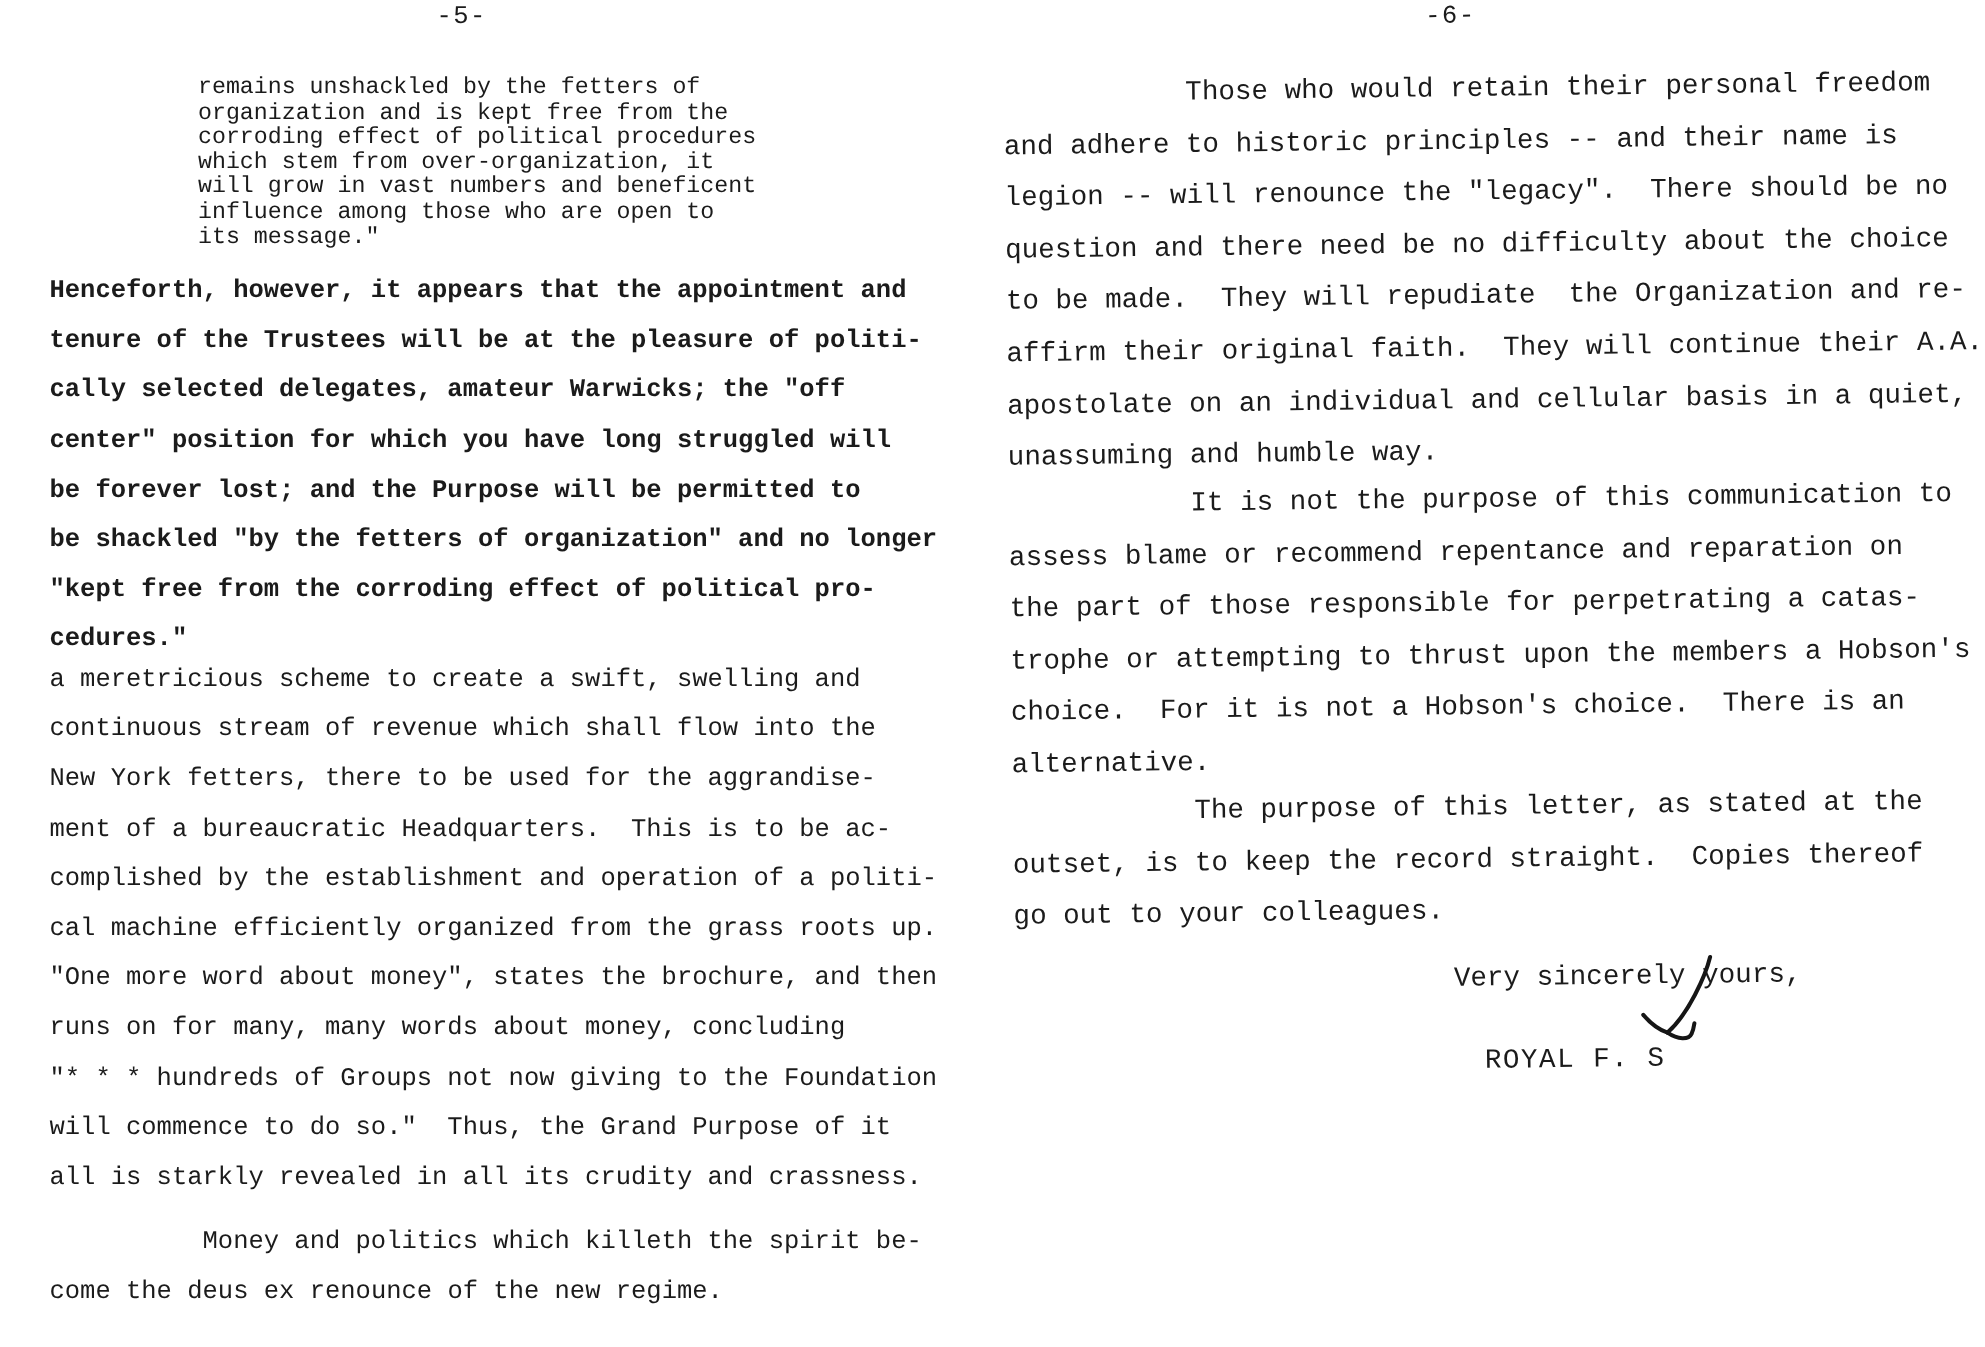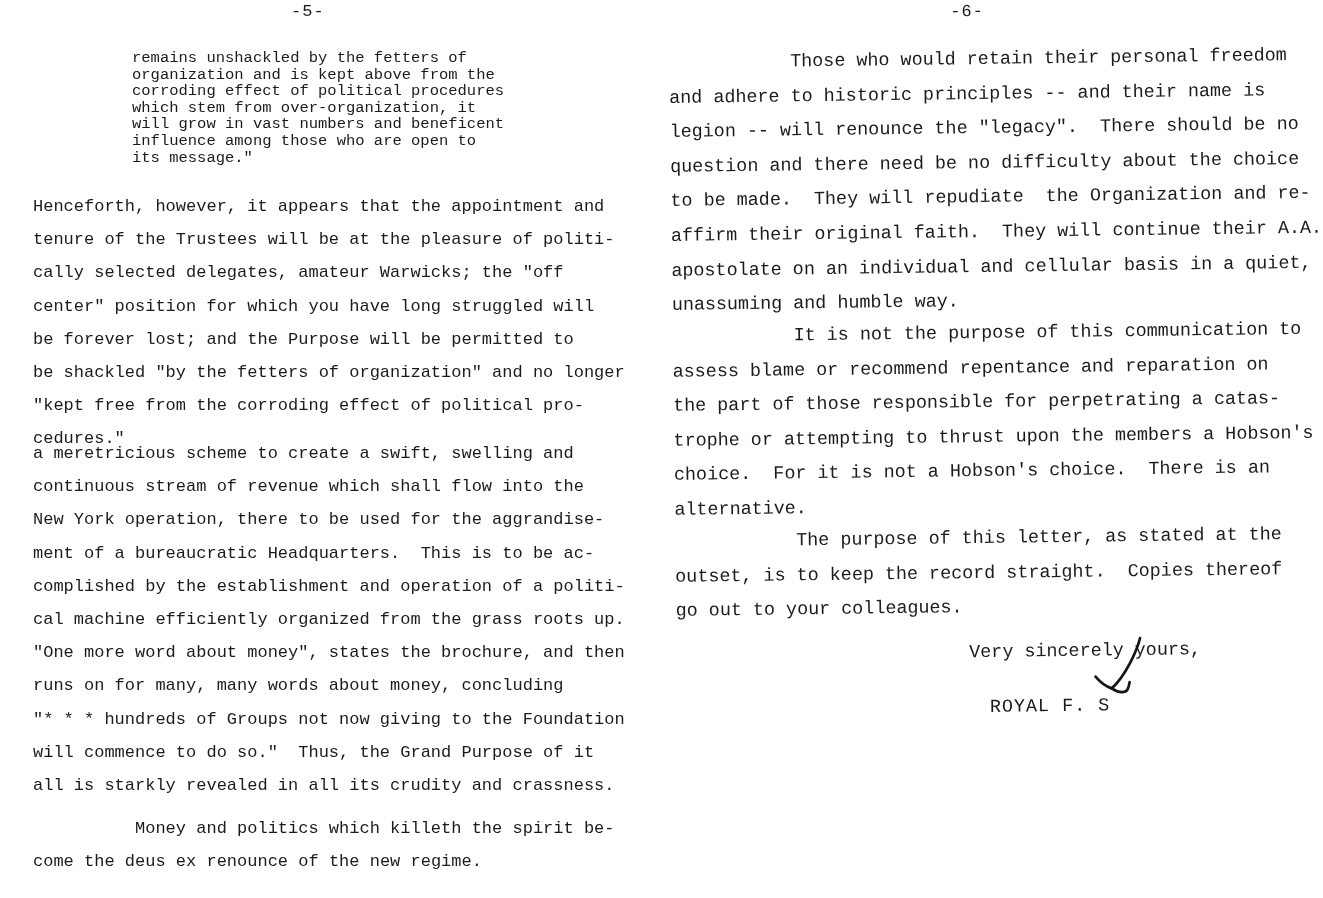--- a/index.html
+++ b/index.html
@@ -15,21 +15,21 @@
   #page5{left:0;width:660px;}
   #page6{left:660px;width:663px;transform:rotate(-0.72deg);transform-origin:0 0;}
   .page-num{position:absolute;font-size:17px;line-height:18px;letter-spacing:1px;white-space:pre;}
   #p5num{left:291px;top:3px;}
   #p6num{left:290px;top:7px;}
   .para{position:absolute;}
   .line{white-space:pre;}
   
   .p5-quote{left:132px;top:50px;font-size:15.5px;line-height:16.6px;}
   .p5-body{left:33px;font-size:17px;line-height:33.2px;}
-  #p5para1{top:190px;}
+  #p5para1{top:178px;font-weight:bold;}
   #p5para2{top:437px;}
   #p5para3{top:812px;}
   
   .p6-body{left:8px;font-size:18.4px;line-height:34.6px;}
   #p6para1{top:47px;}
   #p6para2{top:321px;}
   #p6para3{top:526px;}
   #p6closing{left:301px;top:646px;font-size:18.4px;line-height:22px;}
   #p6name{left:321px;top:701px;font-size:18.4px;line-height:22px;letter-spacing:1px;}
   .uw{text-decoration-thickness:1.5px;text-underline-offset:3px;}
@@ -38,21 +38,21 @@
 </head>
 <body>
 
 <div class="scan">
 
   <div class="page" id="page5">
     <div class="page-num" id="p5num">-5-</div>
 
     <div class="para p5-quote">
         <div class="line">remains unshackled by the fetters of</div>
-        <div class="line">organization and is kept above from the</div>
+        <div class="line">organization and is kept free from the</div>
         <div class="line">corroding effect of political procedures</div>
         <div class="line">which stem from over-organization, it</div>
         <div class="line">will grow in vast numbers and beneficent</div>
         <div class="line">influence among those who are open to</div>
         <div class="line">its message."</div>
       </div>
 
     <div class="para p5-body" id="p5para1">
         <div class="line">Henceforth, however, it appears that the appointment and</div>
         <div class="line">tenure of the Trustees will be at the pleasure of politi-</div>
@@ -60,21 +60,21 @@
         <div class="line">center" position for which you have long struggled will</div>
         <div class="line">be forever lost; and the Purpose will be permitted to</div>
         <div class="line">be shackled "by the fetters of organization" and no longer</div>
         <div class="line">"kept free from the corroding effect of political pro-</div>
         <div class="line">cedures."</div>
       </div>
 
     <div class="para p5-body" id="p5para2">
         <div class="line">a meretricious scheme to create a swift, swelling and</div>
         <div class="line">continuous stream of revenue which shall flow into the</div>
-        <div class="line">New York operation, there to be used for the aggrandise-</div>
+        <div class="line">New York fetters, there to be used for the aggrandise-</div>
         <div class="line">ment of a bureaucratic Headquarters.  This is to be ac-</div>
         <div class="line">complished by the establishment and operation of a politi-</div>
         <div class="line">cal machine efficiently organized from the grass roots up.</div>
         <div class="line">"One more word about money", states the brochure, and then</div>
         <div class="line">runs on for many, many words about money, concluding</div>
         <div class="line">"* * * hundreds of Groups not now giving to the Foundation</div>
         <div class="line">will commence to do so."  Thus, the Grand Purpose of it</div>
         <div class="line">all is starkly revealed in all its crudity and crassness.</div>
       </div>
 

